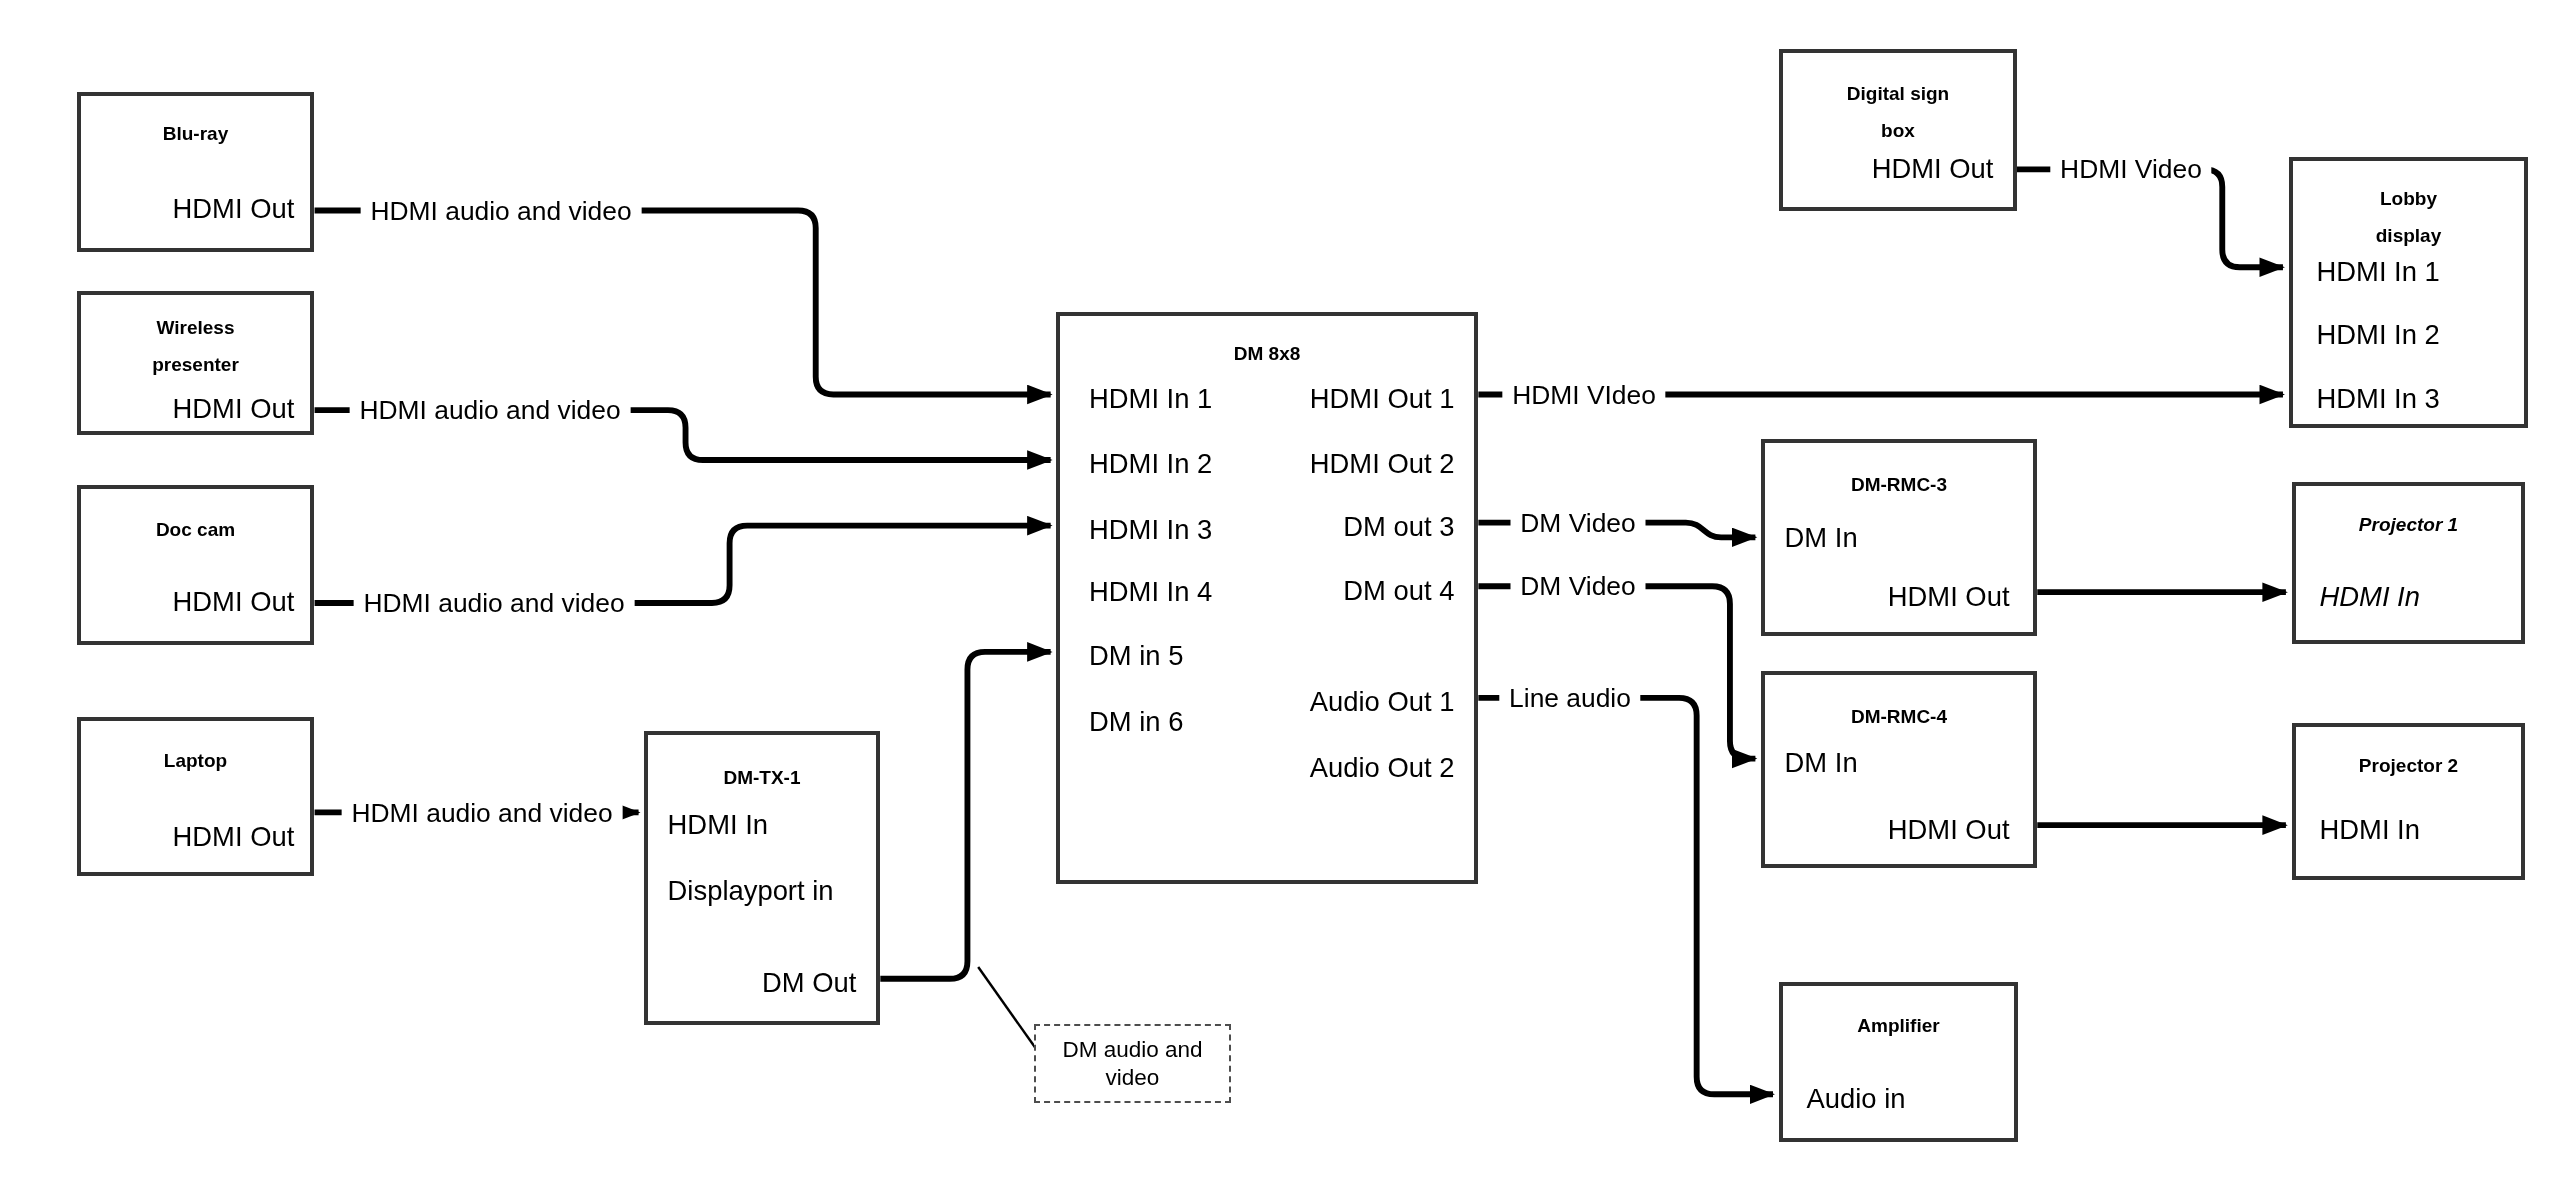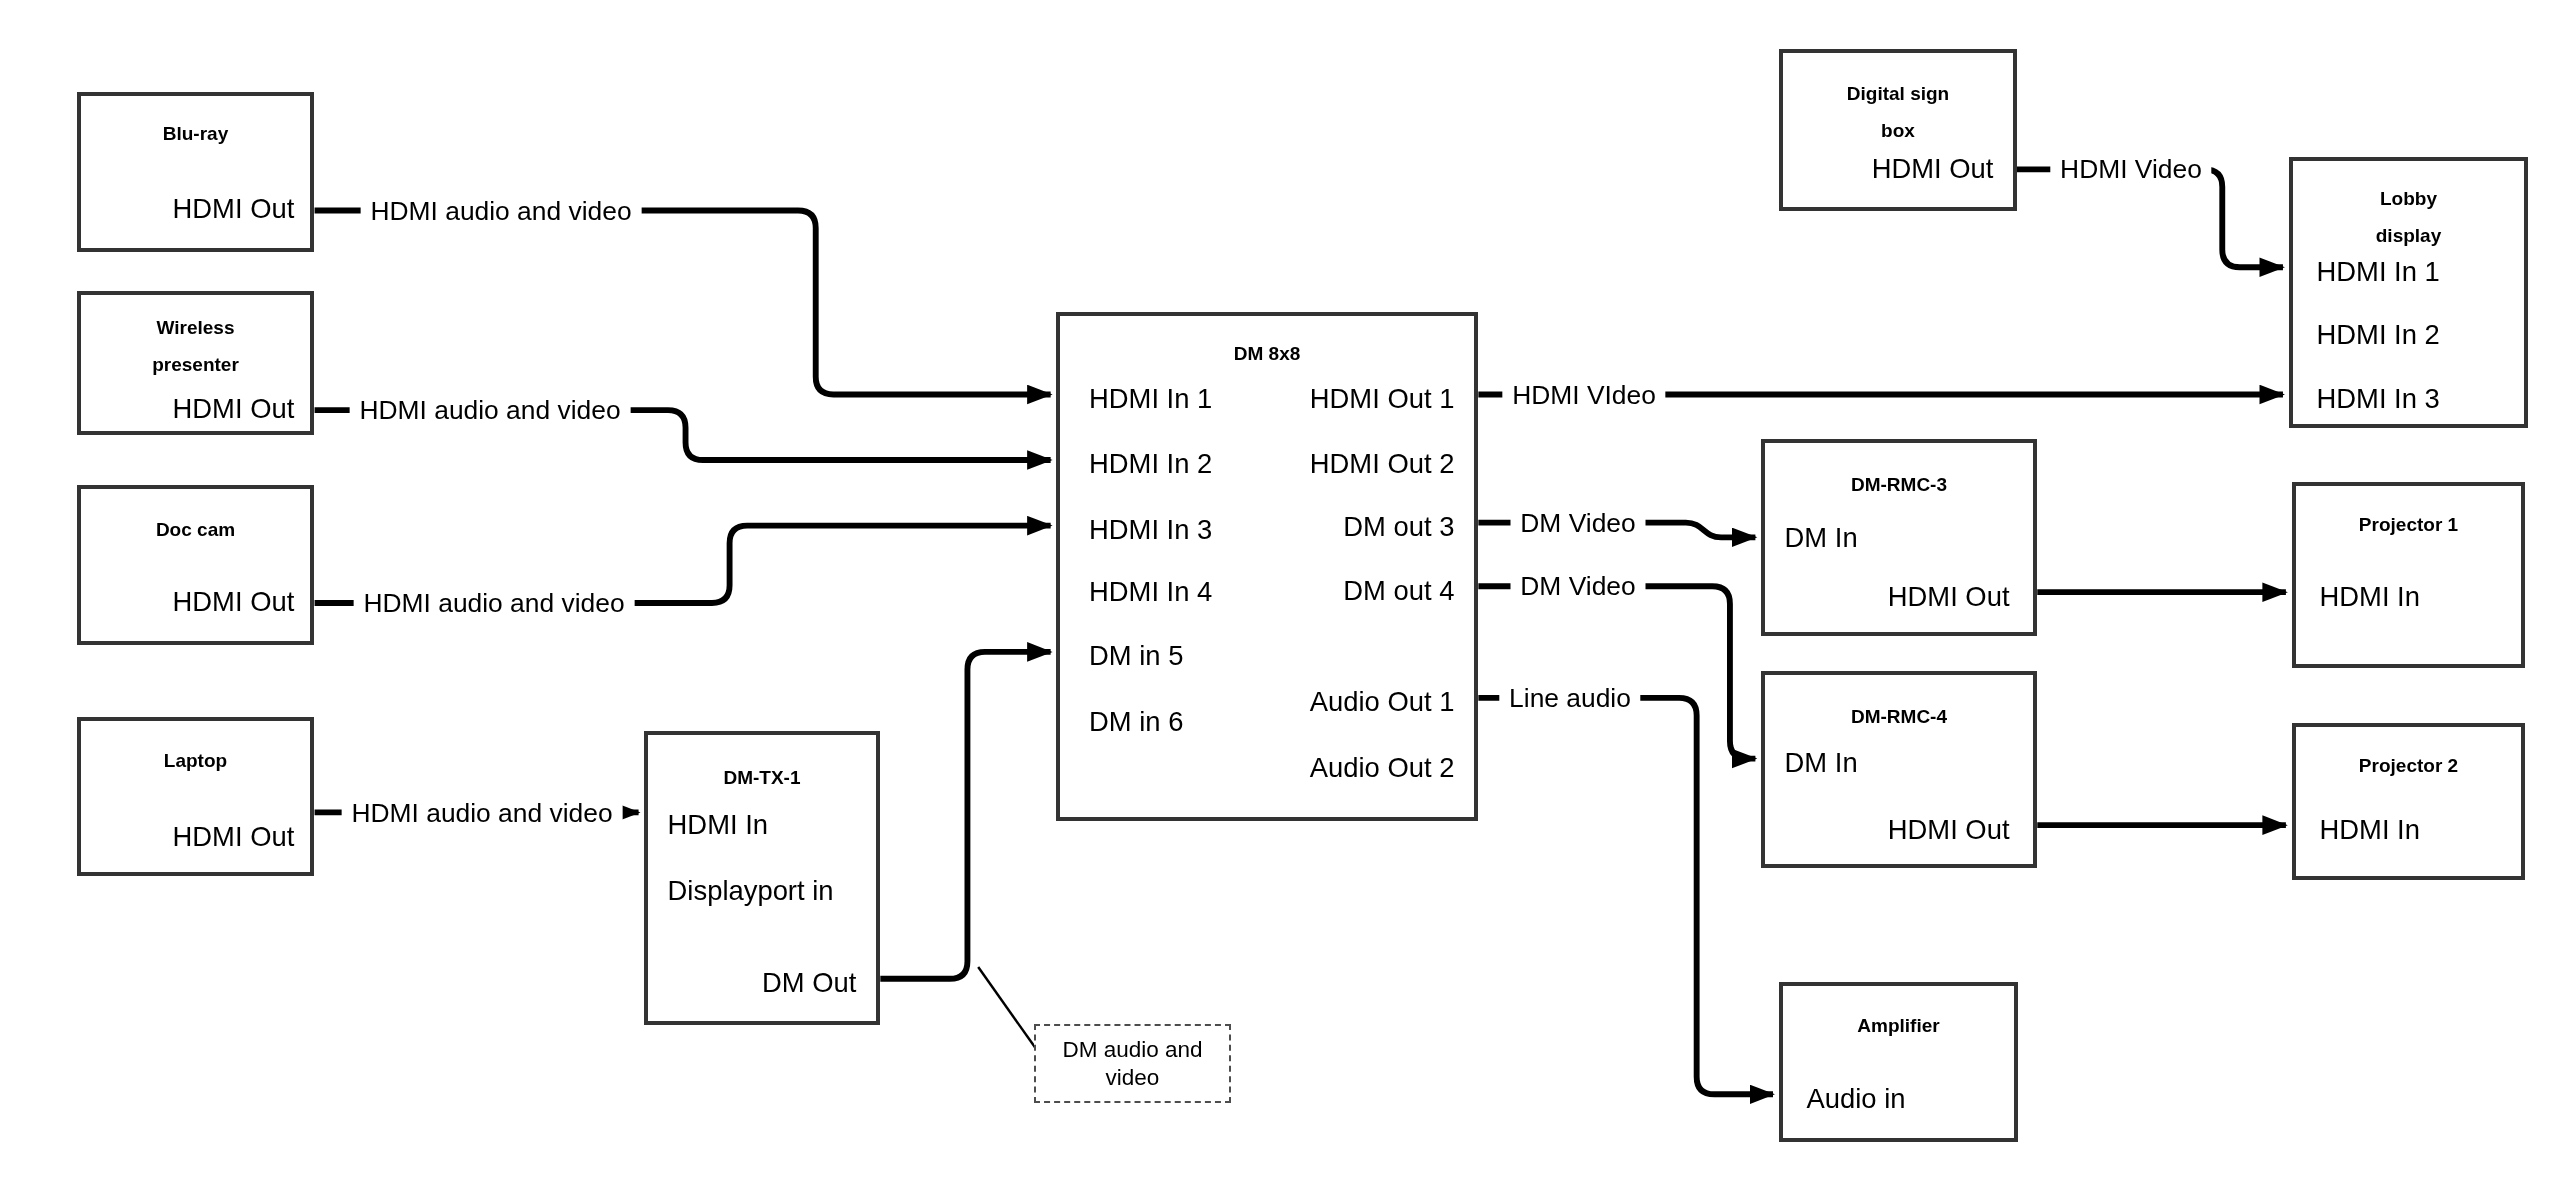--- a/index.html
+++ b/index.html
@@ -82,21 +82,21 @@
     <div class="port pr" style="right:15.7px;top:99px;">HDMI Out</div>
   </div>
 
   <div class="node" style="left:644px;top:731px;width:236px;height:294px;">
     <div class="node-title" style="top:23.5px;">DM-TX-1</div>
     <div class="port pl" style="left:19.6px;top:73px;">HDMI In</div>
     <div class="port pl" style="left:19.6px;top:139px;">Displayport in</div>
     <div class="port pr" style="right:19.6px;top:231px;">DM Out</div>
   </div>
 
-  <div class="node" style="left:1056px;top:312px;width:422px;height:509px;">
+  <div class="node" style="left:1056px;top:312px;width:422px;height:572px;">
     <div class="node-title" style="top:18.6px;">DM 8x8</div>
     <div class="port pl" style="left:29px;top:66px;">HDMI In 1</div>
     <div class="port pl" style="left:29px;top:131px;">HDMI In 2</div>
     <div class="port pl" style="left:29px;top:197px;">HDMI In 3</div>
     <div class="port pl" style="left:29px;top:259px;">HDMI In 4</div>
     <div class="port pl" style="left:29px;top:323px;">DM in 5</div>
     <div class="port pl" style="left:29px;top:389px;">DM in 6</div>
     <div class="port pr" style="right:19.6px;top:66px;">HDMI Out 1</div>
     <div class="port pr" style="right:19.6px;top:131px;">HDMI Out 2</div>
     <div class="port pr" style="right:19.6px;top:194px;">DM out 3</div>
@@ -118,21 +118,21 @@
     <div class="port pl" style="left:23.5px;top:157px;">HDMI In 2</div>
     <div class="port pl" style="left:23.5px;top:221px;">HDMI In 3</div>
   </div>
 
   <div class="node" style="left:1761px;top:439px;width:276px;height:197px;">
     <div class="node-title" style="top:22.5px;">DM-RMC-3</div>
     <div class="port pl" style="left:19.6px;top:78px;">DM In</div>
     <div class="port pr" style="right:23.5px;top:137px;">HDMI Out</div>
   </div>
 
-  <div class="node" style="left:2292px;top:482px;width:233px;height:186px;">
+  <div class="node" style="left:2292px;top:482px;width:233px;height:162px;font-style:italic;">
     <div class="node-title" style="top:19.6px;">Projector 1</div>
     <div class="port pl" style="left:23.5px;top:94px;">HDMI In</div>
   </div>
 
   <div class="node" style="left:1761px;top:671px;width:276px;height:197px;">
     <div class="node-title" style="top:22.5px;">DM-RMC-4</div>
     <div class="port pl" style="left:19.6px;top:71px;">DM In</div>
     <div class="port pr" style="right:23.5px;top:138px;">HDMI Out</div>
   </div>
 

